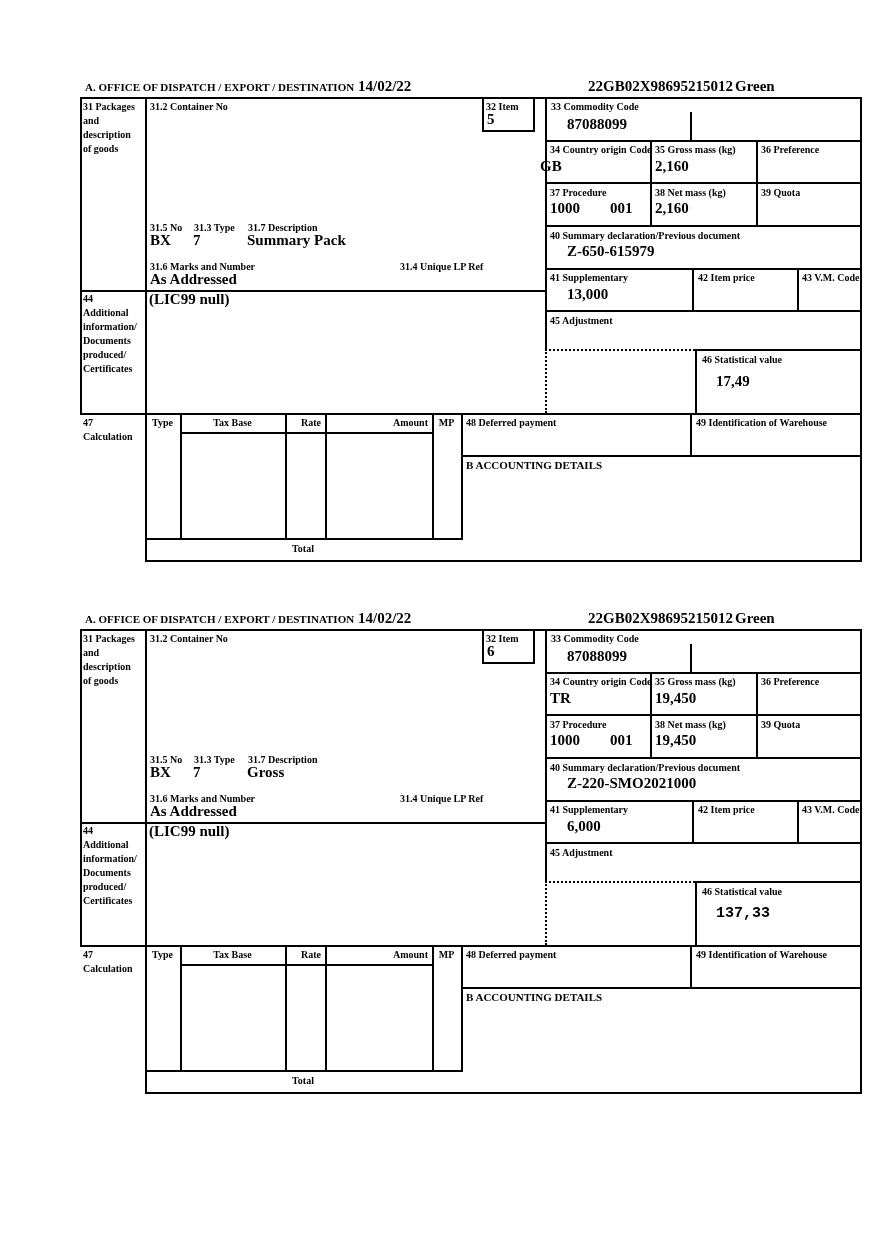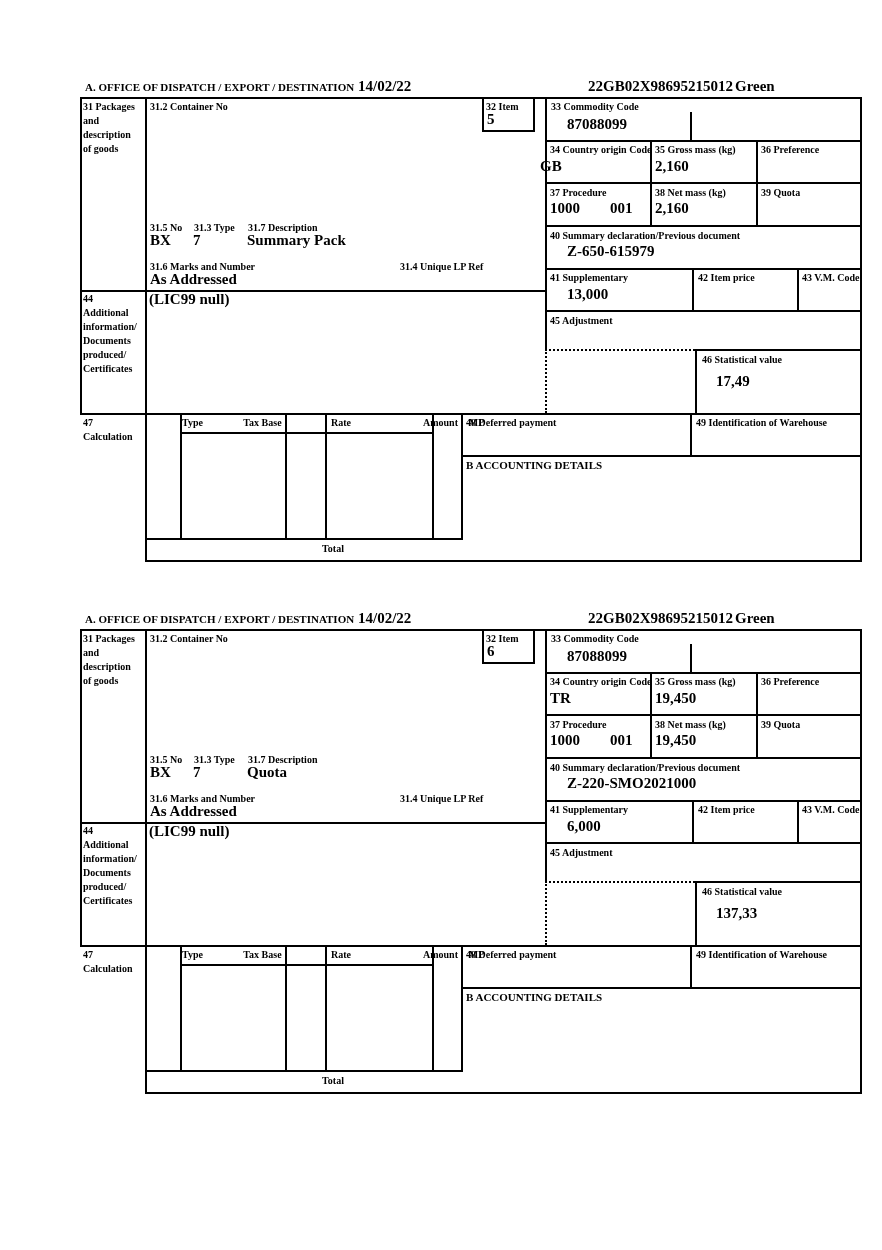--- a/index.html
+++ b/index.html
@@ -7,21 +7,21 @@
         font-family:"Liberation Serif",serif;color:#000;}
   .form{position:absolute;left:0;width:882px;height:500px;}
   .hln{position:absolute;height:2px;background:#000;}
   .vln{position:absolute;width:2px;background:#000;}
   .hdt{position:absolute;height:0;border-top:2px dotted #000;}
   .vdt{position:absolute;width:0;border-left:2px dotted #000;}
   .lb{position:absolute;font-weight:bold;font-size:10px;line-height:12px;white-space:nowrap;}
   .val{position:absolute;font-weight:bold;font-size:15px;line-height:17px;white-space:nowrap;}
   .hA{position:absolute;font-weight:bold;font-size:11px;white-space:nowrap;}
   .hB{position:absolute;font-weight:bold;font-size:15px;white-space:nowrap;}
-  .cell{position:absolute;font-weight:bold;font-size:10px;line-height:12px;padding-left:30px;}
+  .cell{position:absolute;font-weight:bold;font-size:10px;line-height:12px;}
   .tc{text-align:center;} .tr{text-align:right;}
 </style>
 </head>
 <body>
 
 <div id="page">
 
   <div class="form" style="top: 80px;">
 
     <span class="hA" style="left:85px;top:1px;">A.  OFFICE OF DISPATCH / EXPORT / DESTINATION</span>
@@ -199,21 +199,21 @@
     <span class="val" style="left:610px;top:120px;">001</span>
     <span class="lb" style="left:655px;top:107px;">38 Net mass (kg)</span>
     <span class="val" style="left:655px;top:120px;">19,450</span>
     <span class="lb" style="left:761px;top:107px;">39 Quota</span>
 
     <span class="lb" style="left:150px;top:142px;">31.5 No</span>
     <span class="lb" style="left:194px;top:142px;">31.3 Type</span>
     <span class="lb" style="left:248px;top:142px;">31.7 Description</span>
     <span class="val" style="left:150px;top:152px;">BX</span>
     <span class="val" style="left:193px;top:152px;">7</span>
-    <span class="val" style="left:247px;top:152px;">Quota</span>
+    <span class="val" style="left:247px;top:152px;">Gross</span>
 
     <span class="lb" style="left:150px;top:181px;">31.6 Marks and Number</span>
     <span class="lb" style="left:400px;top:181px;">31.4 Unique LP Ref</span>
     <span class="val" style="left:150px;top:191px;">As Addressed</span>
 
     <span class="lb" style="left:550px;top:150px;">40 Summary declaration/Previous document</span>
     <span class="val" style="left:567px;top:163px;">Z-220-SMO2021000</span>
 
     <span class="lb" style="left:550px;top:192px;">41 Supplementary</span>
     <span class="val" style="left:567px;top:206px;">6,000</span>
@@ -223,21 +223,21 @@
     <span class="lb" style="left:83px;top:213px;">44</span>
     <span class="lb" style="left:83px;top:227px;">Additional</span>
     <span class="lb" style="left:83px;top:241px;">information/</span>
     <span class="lb" style="left:83px;top:255px;">Documents</span>
     <span class="lb" style="left:83px;top:269px;">produced/</span>
     <span class="lb" style="left:83px;top:283px;">Certificates</span>
     <span class="val" style="left:149px;top:211px;">(LIC99 null)</span>
 
     <span class="lb" style="left:550px;top:235px;">45 Adjustment</span>
     <span class="lb" style="left:702px;top:274px;">46 Statistical value</span>
-    <span class="val" style="left:716px;top:293px;">137,33</span>
+    <span class="val" style="left:716px;top:293px;font-family:Liberation Mono, monospace;">137,33</span>
 
     <span class="lb" style="left:83px;top:337px;">47</span>
     <span class="lb" style="left:83px;top:351px;">Calculation</span>
     <span class="cell tc" style="left:147px;top:337px;width:31px;">Type</span>
     <span class="cell tc" style="left:182px;top:337px;width:101px;">Tax Base</span>
     <span class="cell tr" style="left:287px;top:337px;width:34px;">Rate</span>
     <span class="cell tr" style="left:327px;top:337px;width:101px;">Amount</span>
     <span class="cell tc" style="left:434px;top:337px;width:25px;">MP</span>
     <span class="cell tc" style="left:145px;top:463px;width:316px;">Total</span>
 

